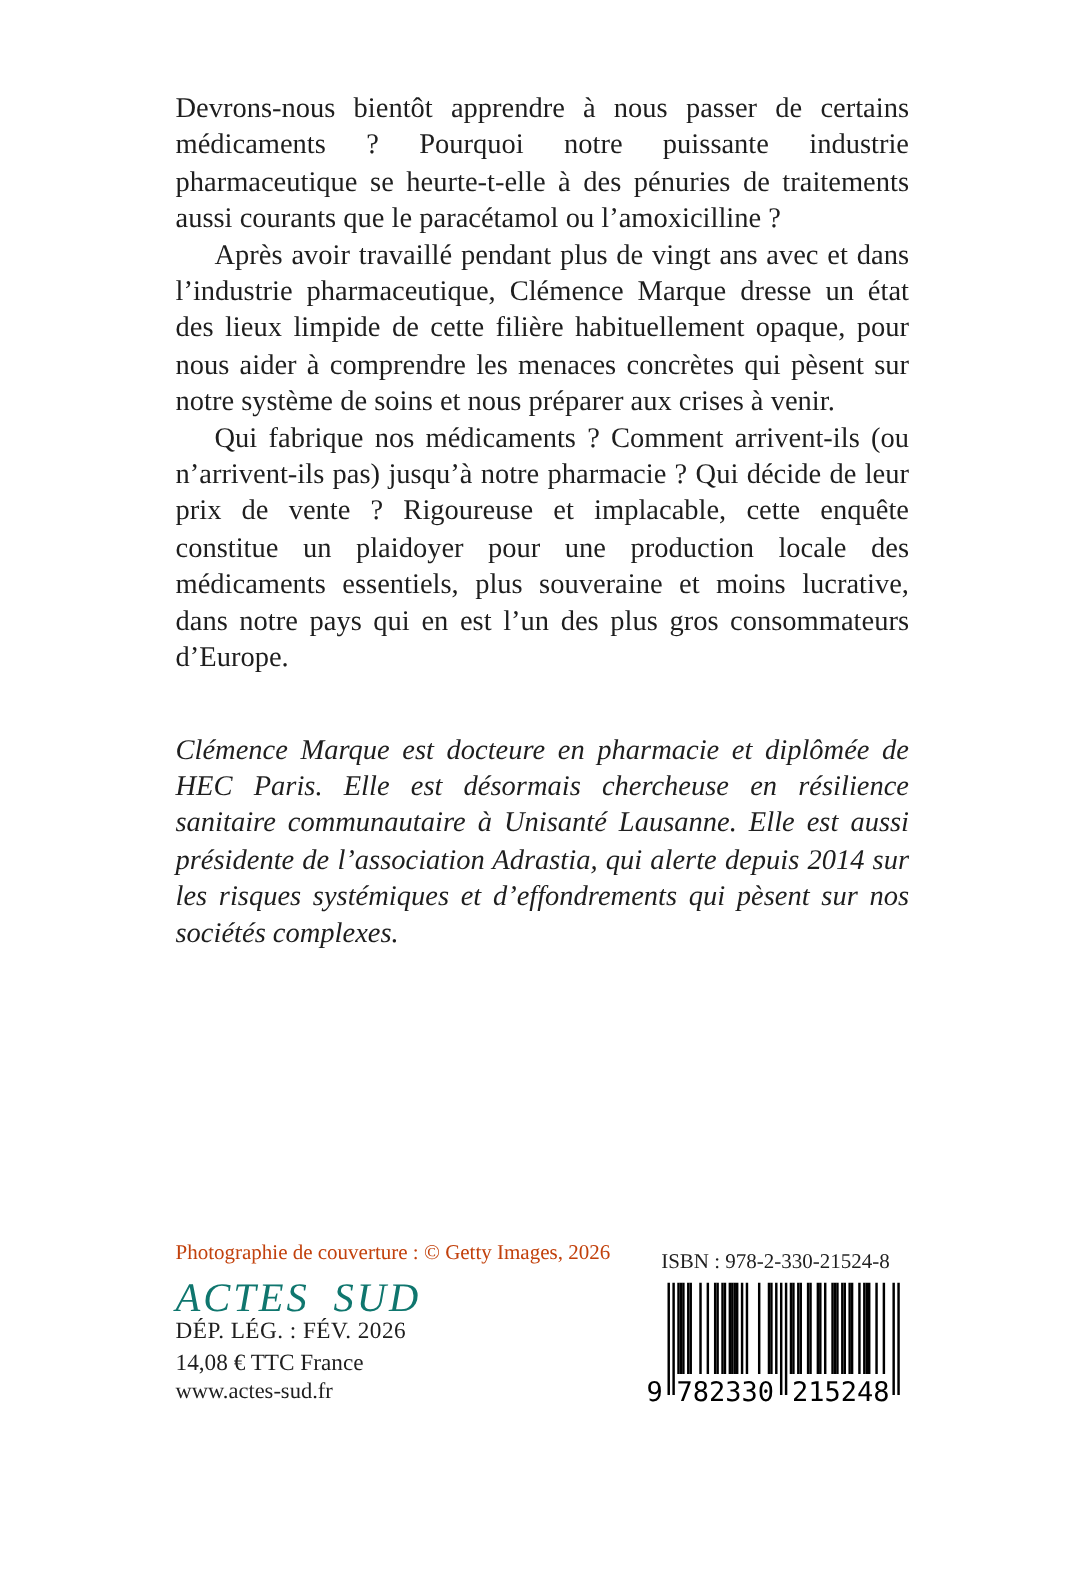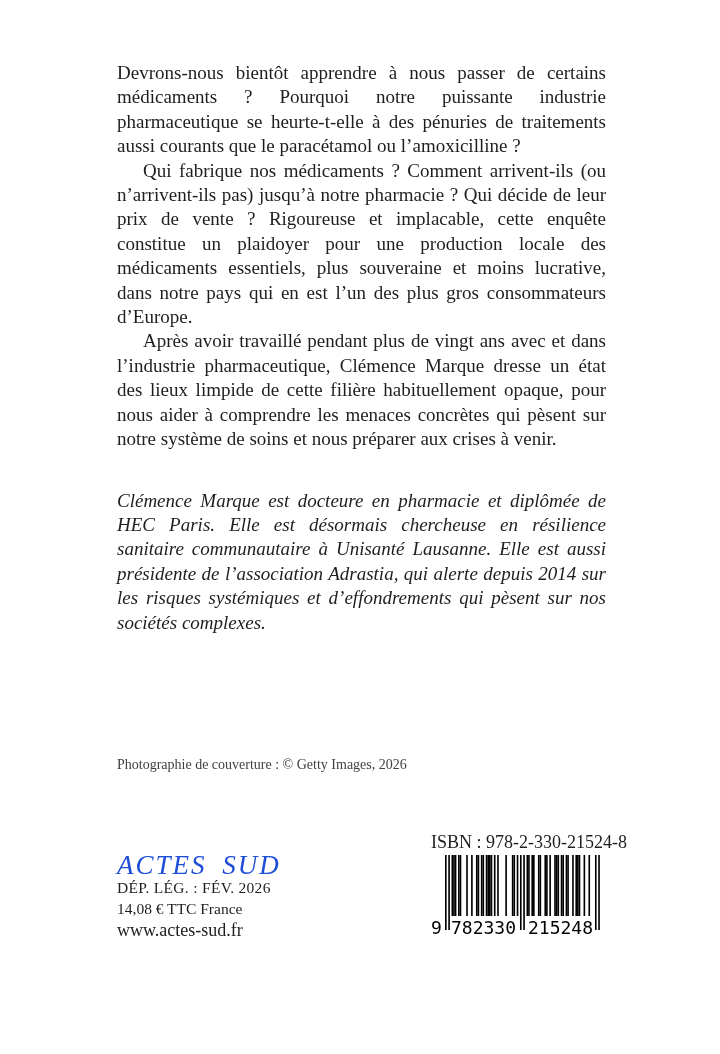--- a/index.html
+++ b/index.html
@@ -27,64 +27,64 @@
   .text-column p.p-first { text-indent: 0; }
   .text-column p.bio {
     font-style: italic;
     text-indent: 0;
     margin-top: 37px;
   }
   
   .photo-credit {
     position: absolute;
     left: 117px;
-    top: 756px;
+    top: 827px;
     font-size: 14px;
     line-height: 18px;
-    color: #404040;
+    color: #c2410c;
   }
   
   .publisher-block { position: absolute; left: 117px; top: 852px; }
   .publisher-logo {
     font-style: italic;
     font-size: 27px;
     line-height: 1;
     letter-spacing: 2px;
     word-spacing: 7px;
-    color: #1d4ed8;
+    color: #0f766e;
   }
   .legal-deposit {
     font-size: 15.5px;
     line-height: 1.15;
     letter-spacing: 0.3px;
   }
   .price { font-size: 15.5px; line-height: 1.15; margin-top: 3px; }
-  .website { font-size: 18px; line-height: 1.15; margin-top: 2px; }
+  .website { font-size: 15px; line-height: 1.15; margin-top: 2px; }
   
   .isbn-block {
     position: absolute;
     left: 431px;
     top: 833px;
     width: 172px;
     text-align: center;
   }
-  .isbn-label { font-size: 18px; line-height: 18px; white-space: nowrap; }
+  .isbn-label { font-size: 14px; line-height: 18px; white-space: nowrap; }
   .barcode { margin-top: 4px; height: 82px; }
   .barcode svg { display: block; }
   .barcode rect { fill: #000000; }
 </style>
 </head>
 <body>
 
 <div class="page">
 
   <div class="text-column">
     <p class="p-first">Devrons-nous bientôt apprendre à nous passer de certains médicaments&nbsp;? Pourquoi notre puissante industrie pharmaceutique se heurte-t-elle à des pénuries de traitements aussi courants que le paracétamol ou l’amoxicilline&nbsp;?</p>
+    <p>Après avoir travaillé pendant plus de vingt ans avec et dans l’industrie pharmaceutique, Clémence Marque dresse un état des lieux limpide de cette filière habituellement opaque, pour nous aider à comprendre les menaces concrètes qui pèsent sur notre système de soins et nous préparer aux crises à venir.</p>
     <p>Qui fabrique nos médicaments&nbsp;? Comment arrivent-ils (ou n’arrivent-ils pas) jusqu’à notre pharmacie&nbsp;? Qui décide de leur prix de vente&nbsp;? Rigoureuse et implacable, cette enquête constitue un plaidoyer pour une production locale des médicaments essentiels, plus souveraine et moins lucrative, dans notre pays qui en est l’un des plus gros consommateurs d’Europe.</p>
-    <p>Après avoir travaillé pendant plus de vingt ans avec et dans l’industrie pharmaceutique, Clémence Marque dresse un état des lieux limpide de cette filière habituellement opaque, pour nous aider à comprendre les menaces concrètes qui pèsent sur notre système de soins et nous préparer aux crises à venir.</p>
     <p class="bio">Clémence Marque est docteure en pharmacie et diplômée de HEC Paris. Elle est désormais chercheuse en résilience sanitaire communautaire à Unisanté Lausanne. Elle est aussi présidente de l’association Adrastia, qui alerte depuis 2014 sur les risques systémiques et d’effondrements qui pèsent sur nos sociétés complexes.</p>
   </div>
 
   <div class="photo-credit">Photographie de couverture : © Getty Images, 2026</div>
 
   <div class="publisher-block">
     <div class="publisher-logo">ACTES SUD</div>
     <div class="legal-deposit">DÉP. LÉG. : FÉV. 2026</div>
     <div class="price">14,08 € TTC France</div>
     <div class="website">www.actes-sud.fr</div>

